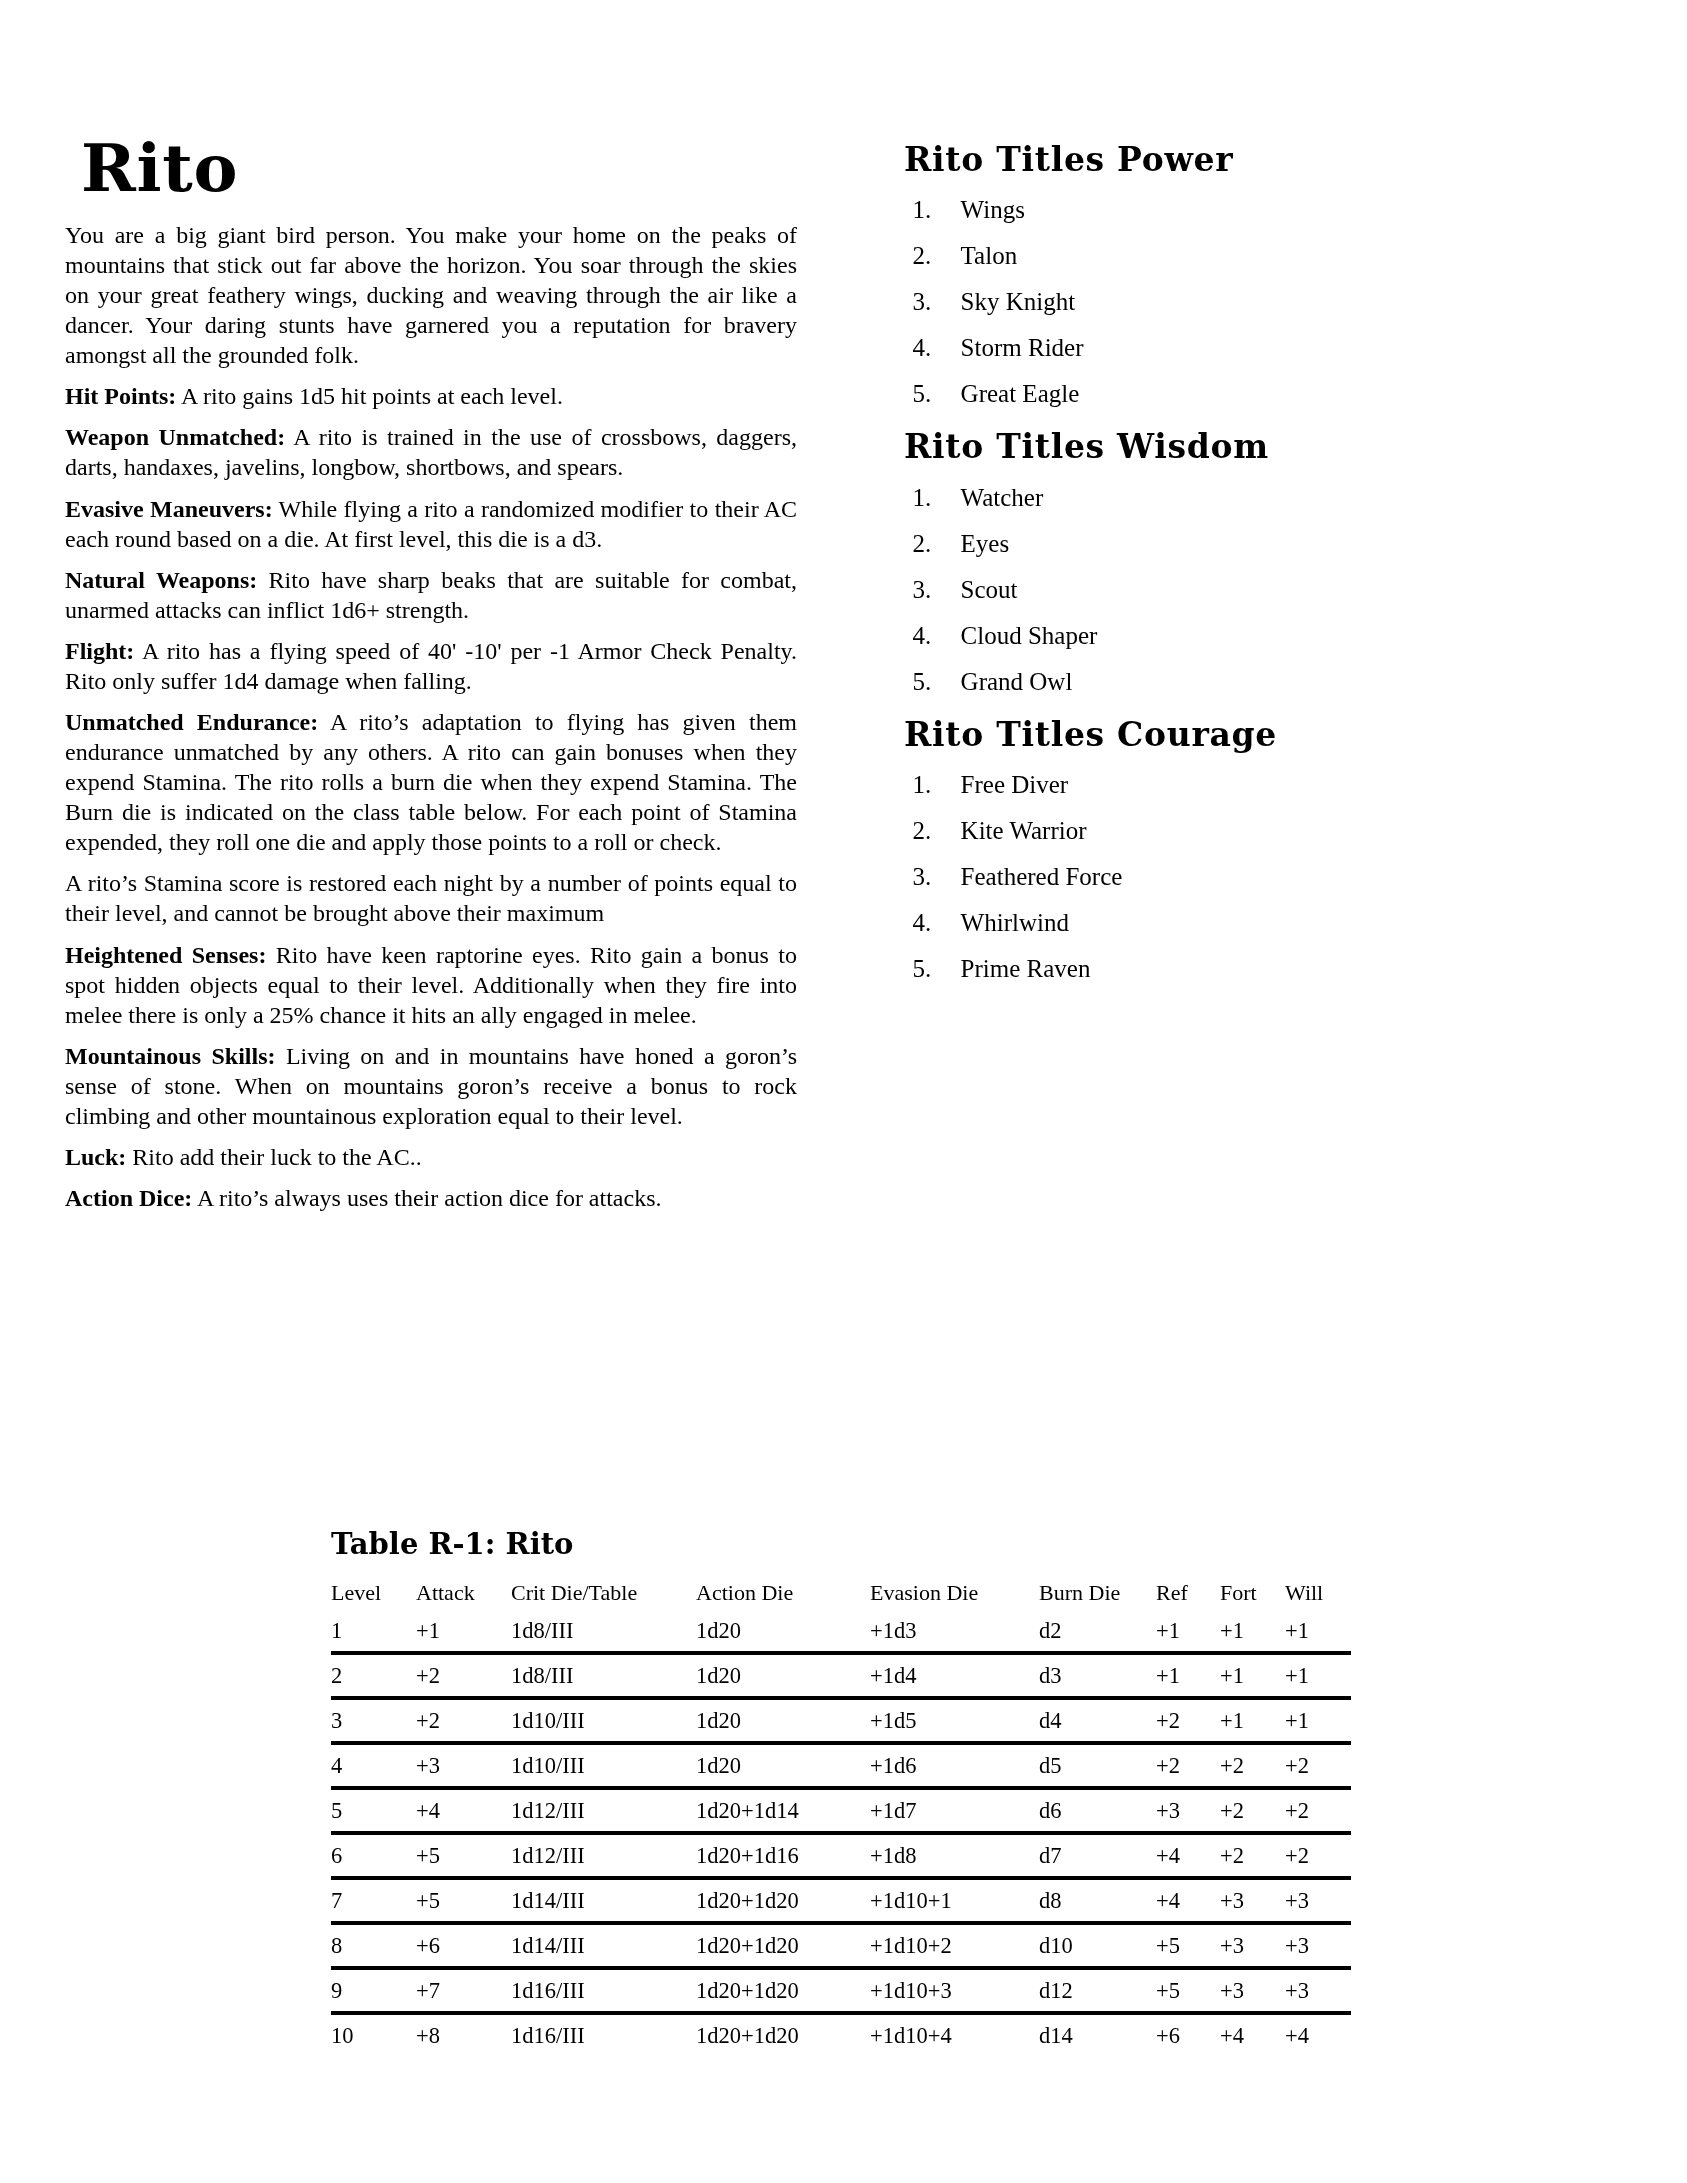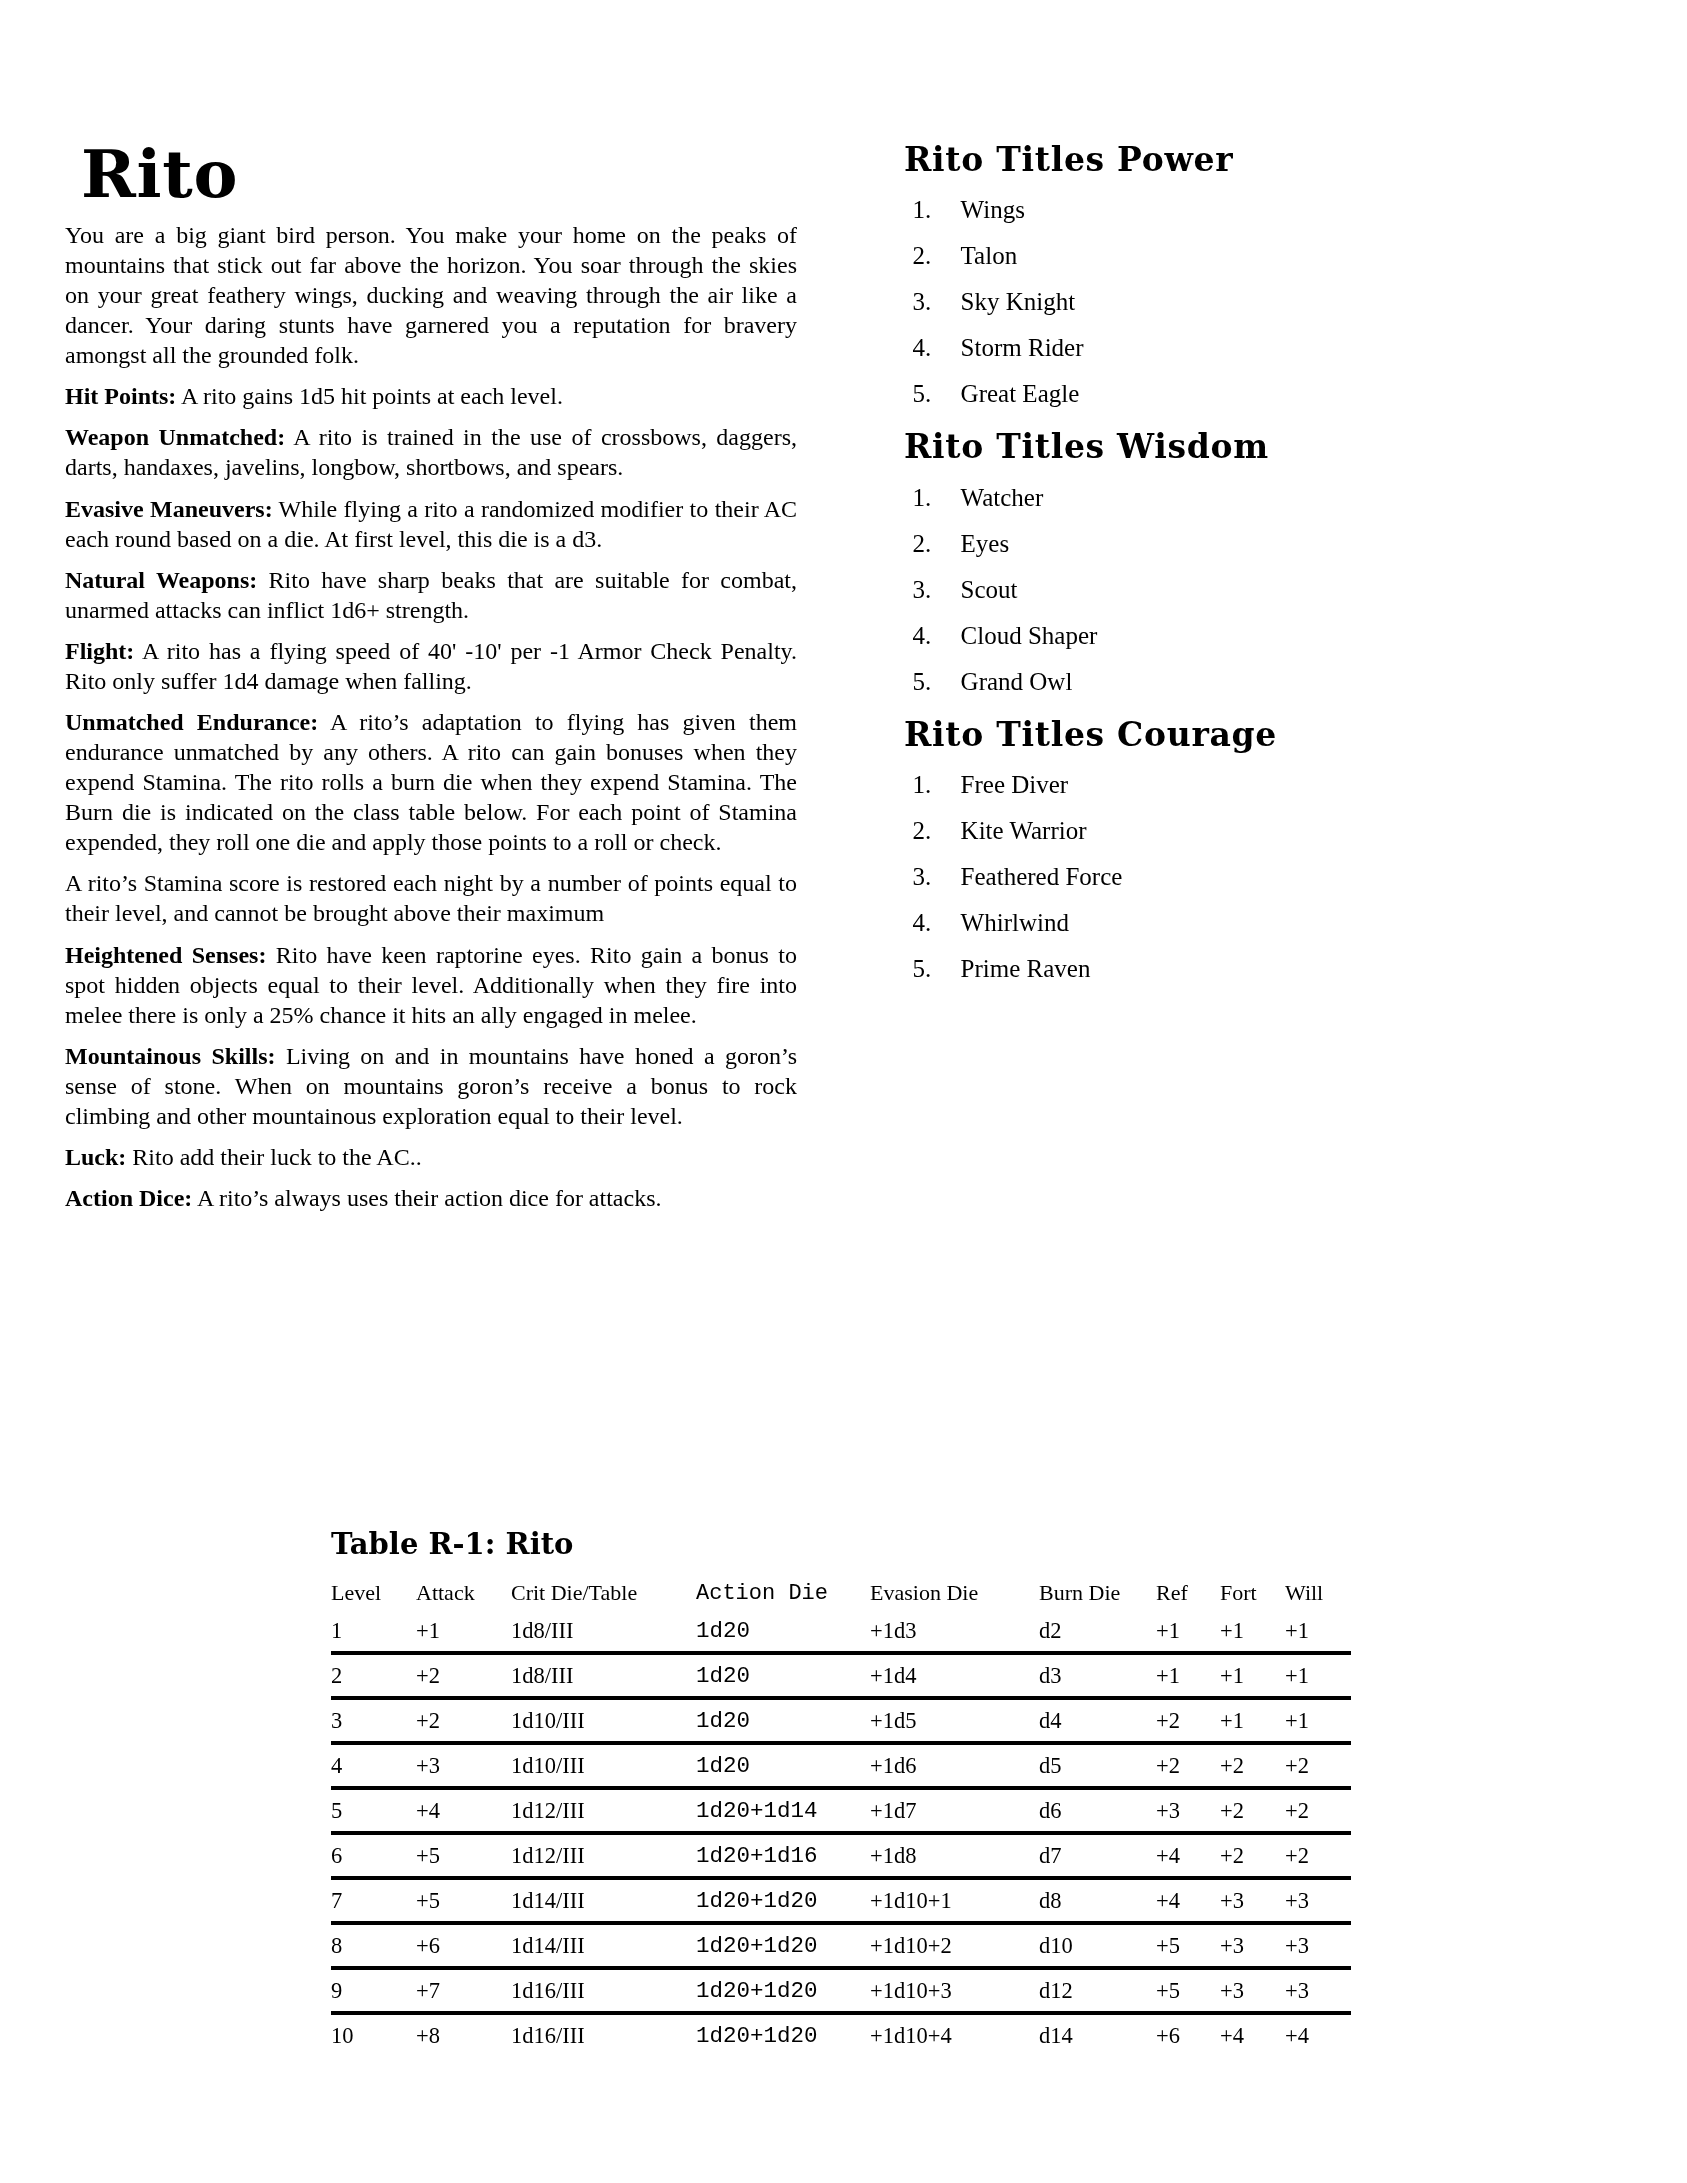--- a/index.html
+++ b/index.html
@@ -3,21 +3,21 @@
 <meta charset="utf-8">
 <style>
   html,body { margin:0; padding:0; background:#ffffff; }
   .page {
     position:relative; width:1687px; height:2183px; background:#ffffff;
     font-family:"Liberation Serif", serif; color:#000;
     overflow:hidden;
   }
   
   .page-title {
-    position:absolute; left:81px; top:140px; margin:0;
+    position:absolute; left:81px; top:134px; margin:0;
     font-family:"DejaVu Serif", serif; font-weight:bold;
     font-size:66px; line-height:69px; letter-spacing:0.7px;
   }
   
   .left-col { position:absolute; left:65px; top:220px; width:732px; }
   .left-col p {
     margin:0 0 11.2px 0; font-size:24px; line-height:30px;
     text-align:justify; text-justify:inter-word;
   }
   .feature-label { font-weight:bold; }
@@ -44,21 +44,21 @@
   .class-table th {
     font-weight:normal; text-align:left; vertical-align:bottom;
     height:37px; padding:0 0 4px 0; font-size:22px;margin-left:12px;
   }
   .class-table td { height:41px; padding:0; vertical-align:middle; }
   .class-table tbody tr { border-bottom:4px solid #000; }
   .class-table tbody tr:last-child { border-bottom:none; }
   .class-table th:nth-child(1), .class-table td:nth-child(1) { width:85px; }
   .class-table th:nth-child(2), .class-table td:nth-child(2) { width:95px; }
   .class-table th:nth-child(3), .class-table td:nth-child(3) { width:185px; }
-  .class-table th:nth-child(4), .class-table td:nth-child(4) { width:174px;font-family:Liberation Mono, monospace; }
+  .class-table th:nth-child(4), .class-table td:nth-child(4) { width:174px; }
   .class-table th:nth-child(5), .class-table td:nth-child(5) { width:169px; }
   .class-table th:nth-child(6), .class-table td:nth-child(6) { width:117px; }
   .class-table th:nth-child(7), .class-table td:nth-child(7) { width:64px; }
   .class-table th:nth-child(8), .class-table td:nth-child(8) { width:65px; }
   .class-table th:nth-child(9), .class-table td:nth-child(9) { width:66px; }
 </style>
 </head>
 <body>
 
 <div class="page">

